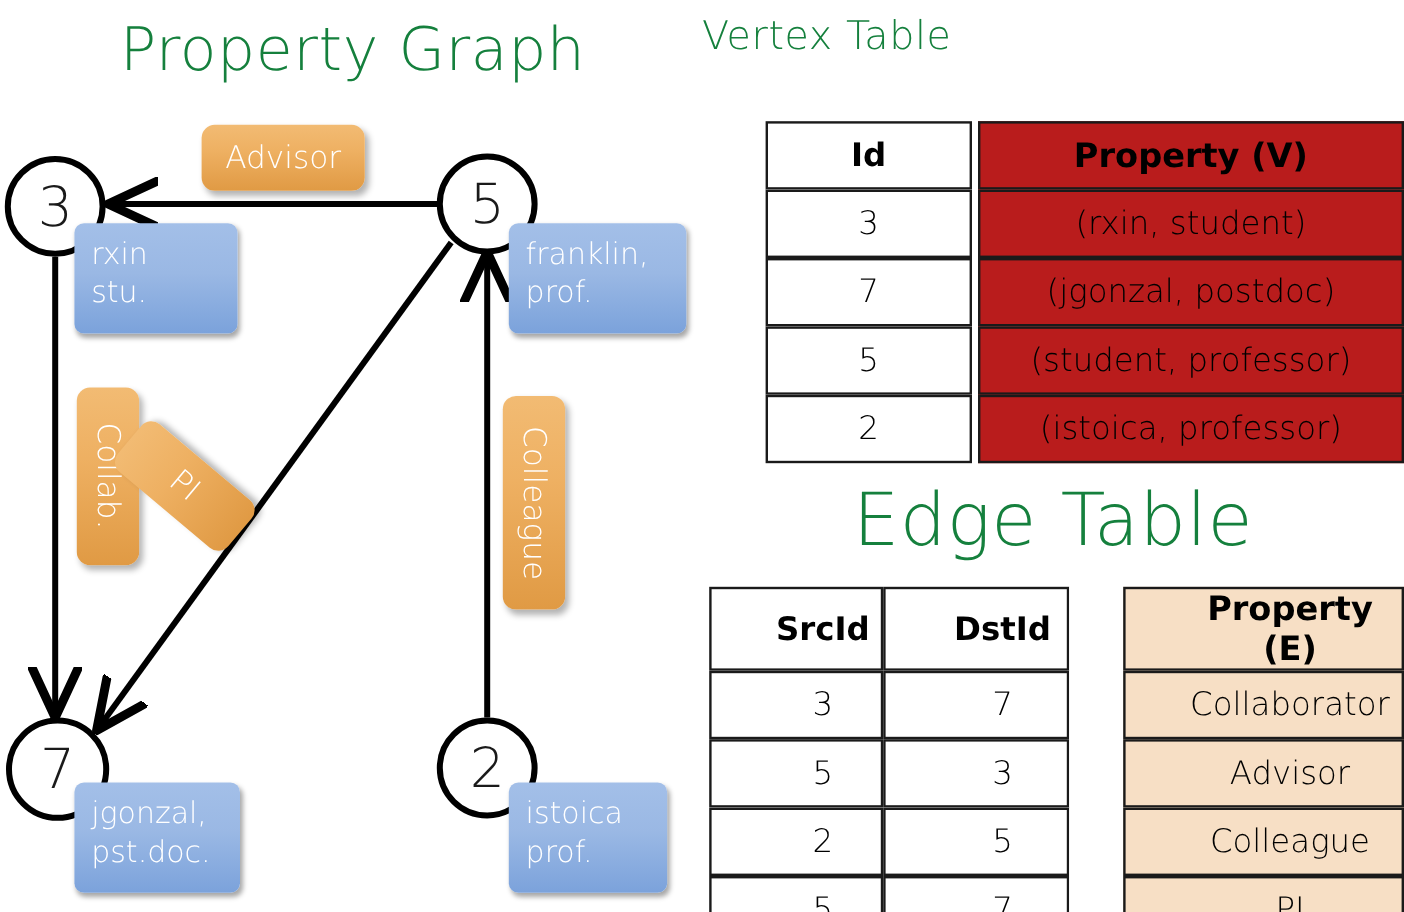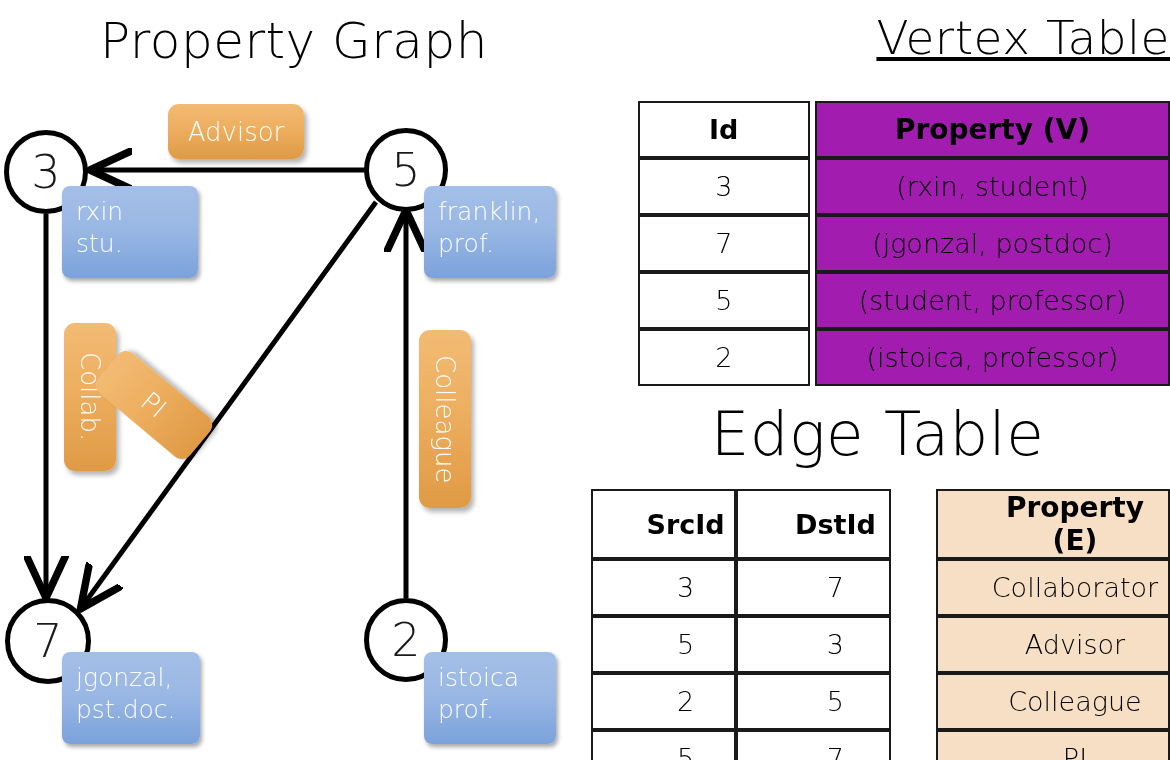--- a/index.html
+++ b/index.html
@@ -14,26 +14,26 @@
     overflow: hidden;
     font-family: "Liberation Sans", sans-serif;
     color: #000;
   }
 
   
   .title {
     position: absolute;
     font-family: "DejaVu Sans", sans-serif;
     font-weight: 300;
-    color: #000000;
+    color: #15803d;
     letter-spacing: 0.5px;
     white-space: nowrap;
   }
   #graph-title   { left: 0;    top: 12px;  width: 588px; text-align: center; font-size: 50px; }
-  #vertex-title  { left: 585px; top: 10px;  width: 585px; text-align: right; font-size: 47px; text-decoration: underline; }
+  #vertex-title  { left: 585px; top: 10px;  width: 585px; text-align: left; font-size: 33px; }
   #edge-title    { left: 585px; top: 398px; width: 585px; text-align: center; font-size: 61px; }
 
   
   #graph-panel {
     position: absolute;
     left: 0; top: 0;
     width: 588px; height: 760px;
   }
   #graph-svg {
     position: absolute;
@@ -108,21 +108,21 @@
     vertical-align: middle;
     font-weight: 300;
     padding: 0;
     background: #ffffff;
   }
   .tbl th { font-weight: 700; }
 
   #vertex-table { left: 622px; top: 101px; margin-left: 16px; }
   #vertex-table td, #vertex-table th { height: 53px; font-size: 27px; }
   #vertex-table .c-id   { width: 185px; }
-  #vertex-table .c-prop { width: 378px; background: #a21caf; border-left-width: 2px; }
+  #vertex-table .c-prop { width: 378px; background: #b91c1c; border-left-width: 2px; }
   #vertex-table th.c-prop { font-size: 28px; }
   
   #vertex-table .spacer { border: none; width: 6px; background: #ffffff; }
 
   #edge-table { left: 591px; top: 489px; }
   #edge-table td, #edge-table th { height: 53px; font-size: 27px; padding-left: 44px; }
   #edge-table .c-src  { width: 150px; }
   #edge-table .c-dst  { width: 177px; }
   #edge-table .c-prop { width: 240px; background: #f7dfc5; }
   #edge-table th.c-prop { font-size: 28px; margin-top: 48px; }
@@ -153,21 +153,21 @@
     <line x1="406" y1="598" x2="406" y2="216" stroke="#000" stroke-width="5" marker-end="url(#ah)"></line>
   </svg>
 
   <div class="node-circle" style="left:4px;   top:130px; width:84px; height:84px;">3</div>
   <div class="node-circle" style="left:364px; top:128px; width:84px; height:84px;">5</div>
   <div class="node-circle" style="left:5px;   top:598px; width:86px; height:86px;">7</div>
   <div class="node-circle" style="left:364px; top:598px; width:84px; height:84px;">2</div>
 
   <div class="prop-box" style="left:62px;  top:186px; width:136px; height:92px;">rxin
 stu.</div>
-  <div class="prop-box" style="left:424px; top:186px; width:132px; height:92px;">franklin,
+  <div class="prop-box" style="left:424px; top:186px; width:148px; height:92px;">franklin,
 prof.</div>
   <div class="prop-box" style="left:62px;  top:652px; width:138px; height:92px;">jgonzal,
 pst.doc.</div>
   <div class="prop-box" style="left:424px; top:652px; width:132px; height:92px;">istoica
 prof.</div>
 
   <div class="edge-label" style="left:168px; top:104px; width:136px; height:55px;">Advisor</div>
 
   <div class="edge-label vertical" style="left:64px; top:323px; width:52px; height:148px;">Collab.</div>
 

